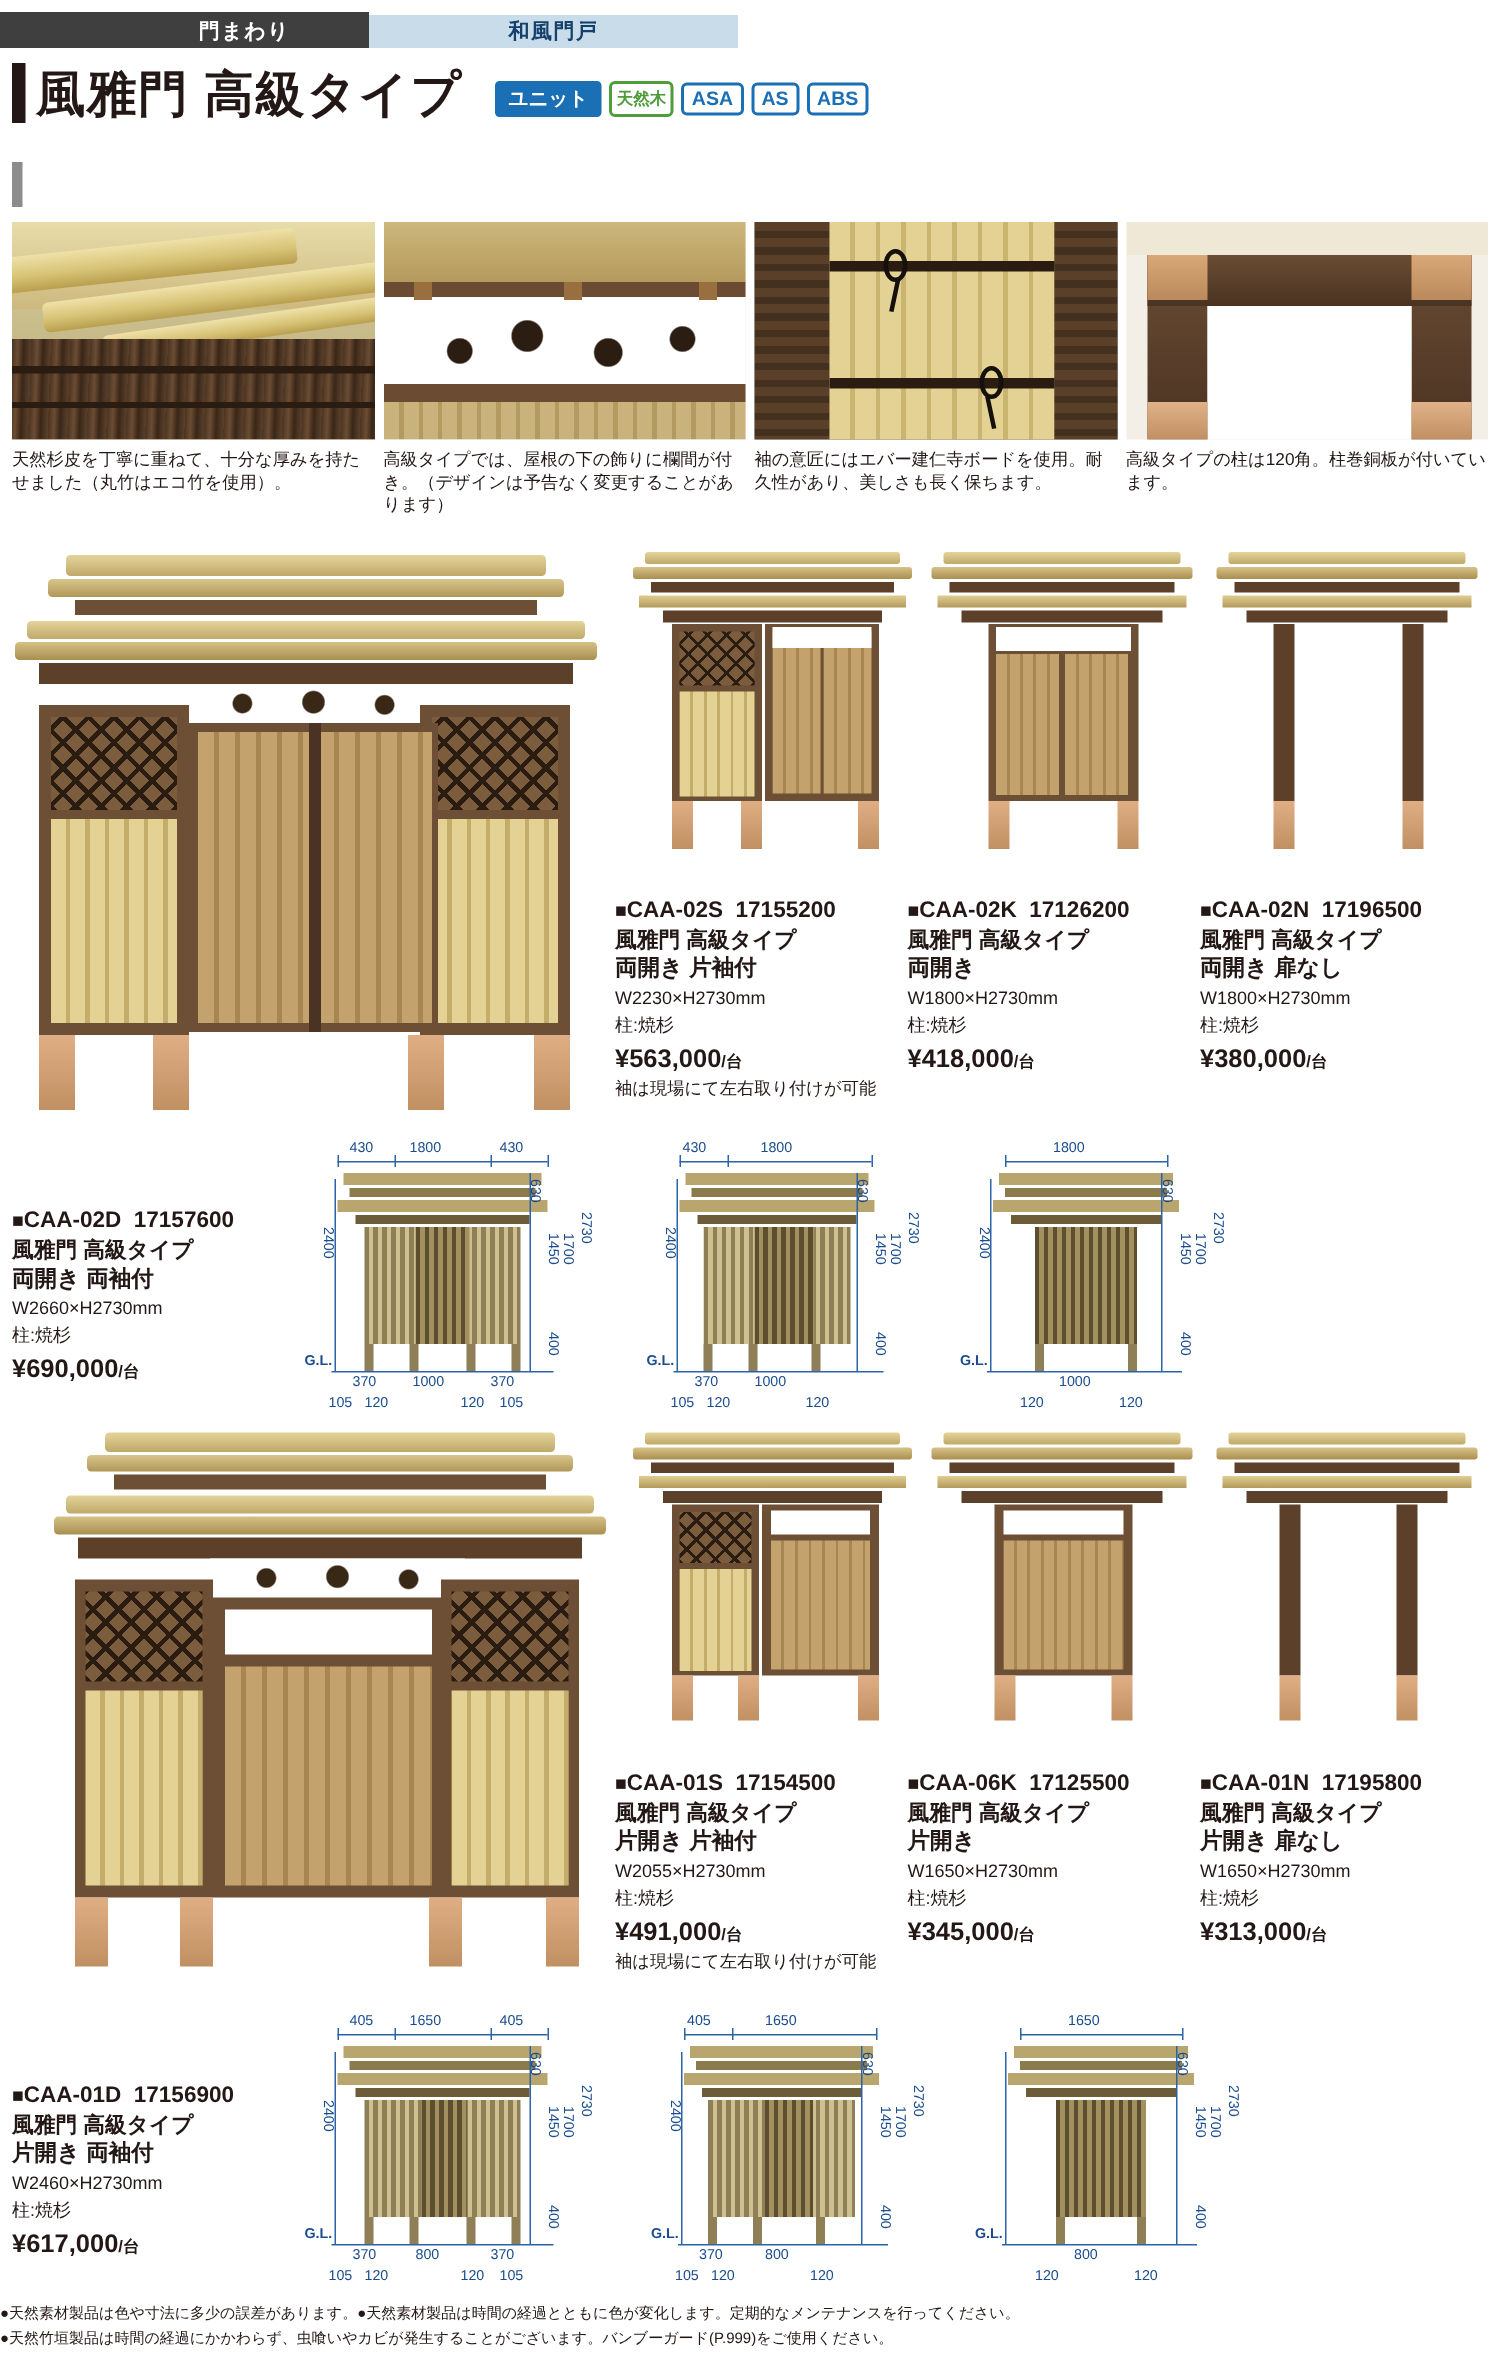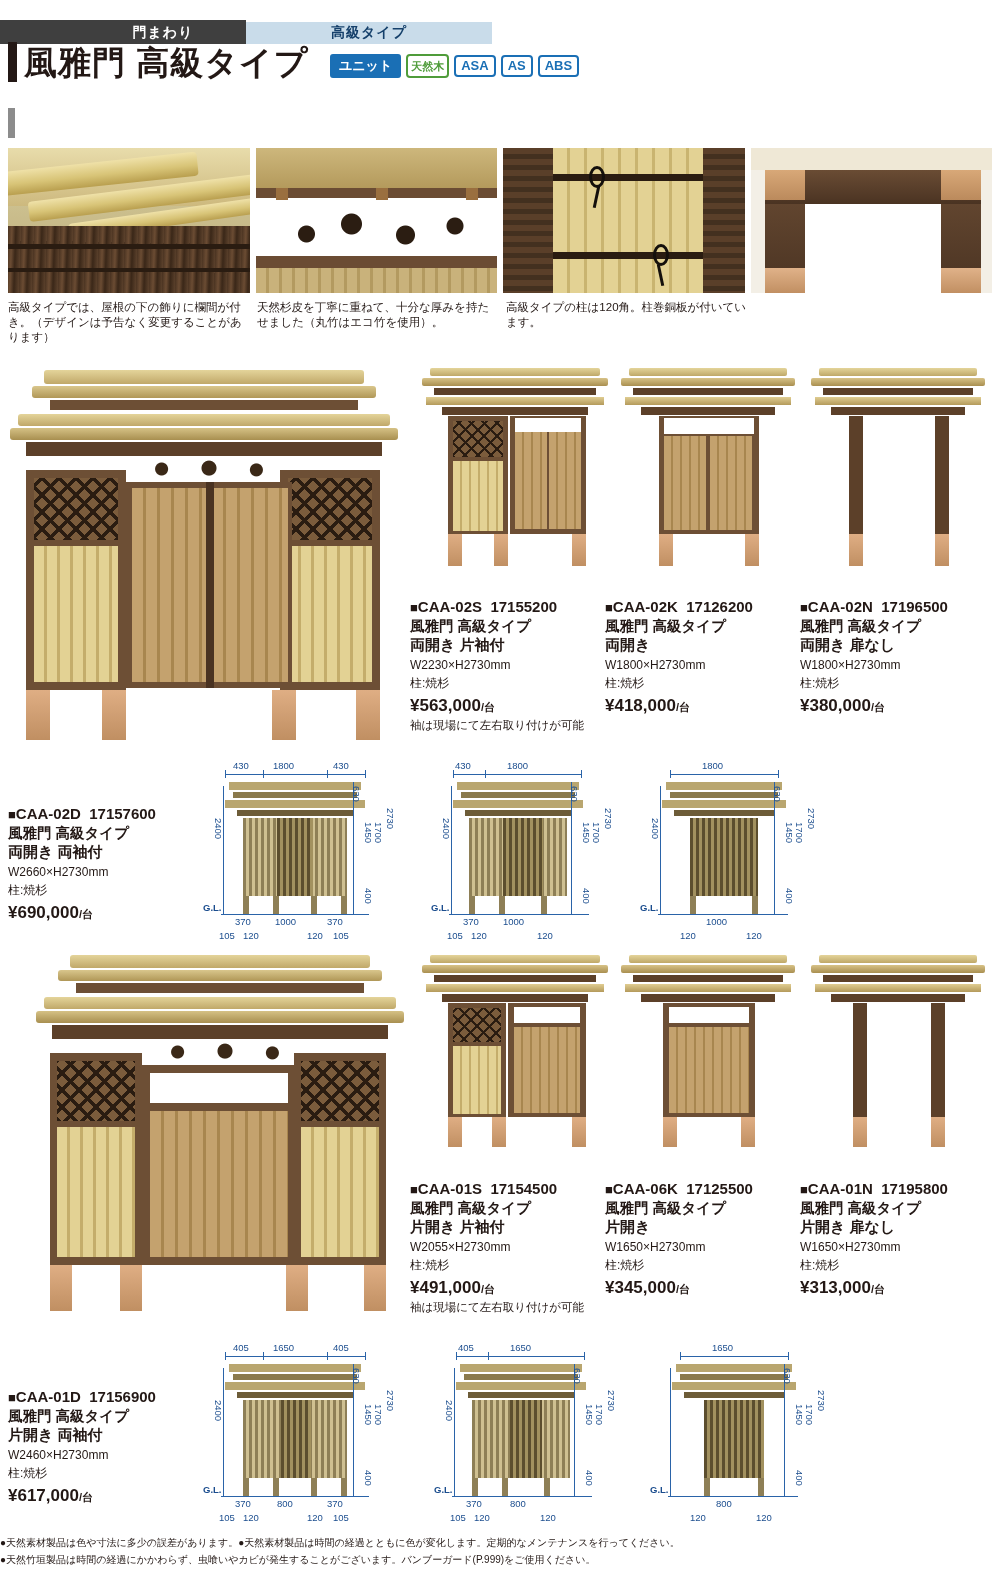--- a/index.html
+++ b/index.html
@@ -7,21 +7,21 @@
   body {
     width:1000px; height:1575px; position:relative;
     background:#ffffff;
     font-family:"Liberation Sans", sans-serif;
     color:#231815;
     overflow:hidden;
   }
   .page { position:relative; width:1000px; height:1575px; }
 
   
-  .topbar { position:absolute; left:0; top:12px; width:1000px; height:34px;font-family:Liberation Mono, monospace; }
+  .topbar { position:absolute; left:0; top:0; width:1000px; height:34px;font-family:Liberation Mono, monospace; }
   .topbar .leftbar { position:absolute; left:0; top:8px; width:246px; height:24px; background:#3f3f3f; }
   .topbar .cat1 {
     position:absolute; left:78px; top:10px; width:170px; height:22px;
     background:#3f3f3f; color:#fff; font-size:14px; font-weight:bold;
     display:flex; align-items:center; justify-content:center; letter-spacing:1px;
   }
   .topbar .cat2 {
     position:absolute; left:246px; top:10px; width:246px; height:22px;
     background:#c9dcea; color:#15406b; font-size:14px; font-weight:bold;
     display:flex; align-items:center; justify-content:center; letter-spacing:1px;
@@ -84,21 +84,21 @@
   .gate-img { position:absolute; }
 </style>
 </head>
 <body>
 
 <div class="page">
 
   <div class="topbar">
     <div class="leftbar"></div>
     <div class="cat1">門まわり</div>
-    <div class="cat2">高級タイプ</div>
+    <div class="cat2">和風門戸</div>
   </div>
 
   <div class="titlebarmark"></div>
   <div class="maintitle">風雅門 高級タイプ</div>
 
   <div class="badges">
     <span class="badge unit">ユニット</span>
     <span class="badge green">天然木</span>
     <span class="badge">ASA</span>
     <span class="badge">AS</span>
@@ -156,22 +156,23 @@
       <div class="wood" style="left:14px;top:22px;width:216px;height:34px;"></div>
       <div class="woodlight" style="left:14px;top:22px;width:40px;height:30px;background:linear-gradient(#d8a878,#bb8a5c);"></div>
       <div class="woodlight" style="left:190px;top:22px;width:40px;height:30px;background:linear-gradient(#d8a878,#bb8a5c);"></div>
       <div style="position:absolute;left:54px;top:56px;width:136px;height:89px;background:#ffffff;"></div>
       <div style="position:absolute;left:14px;top:120px;width:40px;height:25px;background:linear-gradient(#e0b289,#c18f62);"></div>
       <div style="position:absolute;left:190px;top:120px;width:40px;height:25px;background:linear-gradient(#e0b289,#c18f62);"></div>
     </div>
   </div>
 
   <div class="capts">
+    <div class="capt">天然杉皮を丁寧に重ねて、十分な厚みを持たせました（丸竹はエコ竹を使用）。</div>
     <div class="capt">高級タイプでは、屋根の下の飾りに欄間が付き。（デザインは予告なく変更することがあります）</div>
-    <div class="capt">天然杉皮を丁寧に重ねて、十分な厚みを持たせました（丸竹はエコ竹を使用）。</div>
+    <div class="capt">袖の意匠にはエバー建仁寺ボードを使用。耐久性があり、美しさも長く保ちます。</div>
     <div class="capt">高級タイプの柱は120角。柱巻銅板が付いています。</div>
   </div>
 
   <div class="gate-img" style="left:4px;top:370px;width:400px;height:380px;">
 
     <div style="position:absolute;left:40px;top:0px;width:320px;height:14px;background:linear-gradient(#e4d49a,#c0a869);border-radius:3px;"></div>
     <div style="position:absolute;left:28px;top:16px;width:344px;height:12px;background:linear-gradient(#d9c68c,#b09757);border-radius:3px;"></div>
     <div style="position:absolute;left:46px;top:30px;width:308px;height:10px;background:#6d4f35;"></div>
     <div style="position:absolute;left:14px;top:44px;width:372px;height:12px;background:linear-gradient(#e4d49a,#c0a869);border-radius:3px;"></div>
     <div style="position:absolute;left:6px;top:58px;width:388px;height:12px;background:linear-gradient(#d5c185,#a88f50);border-radius:3px;"></div>

